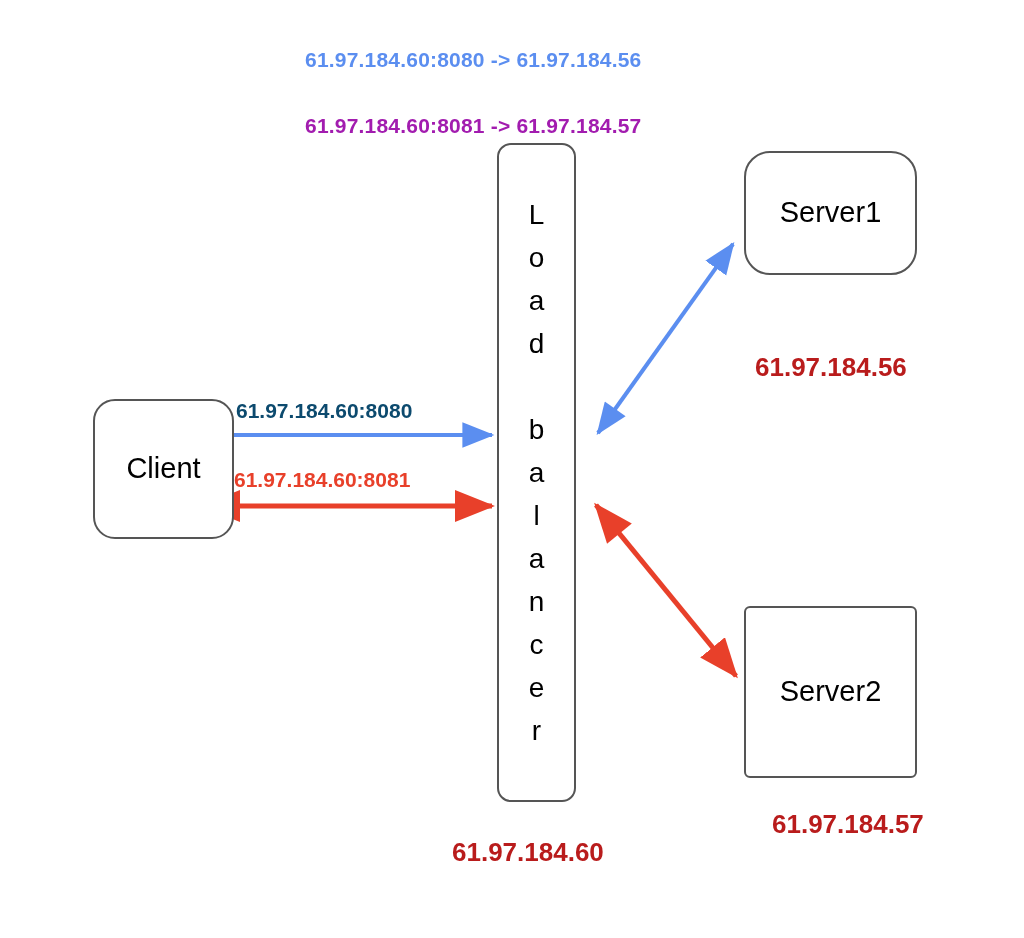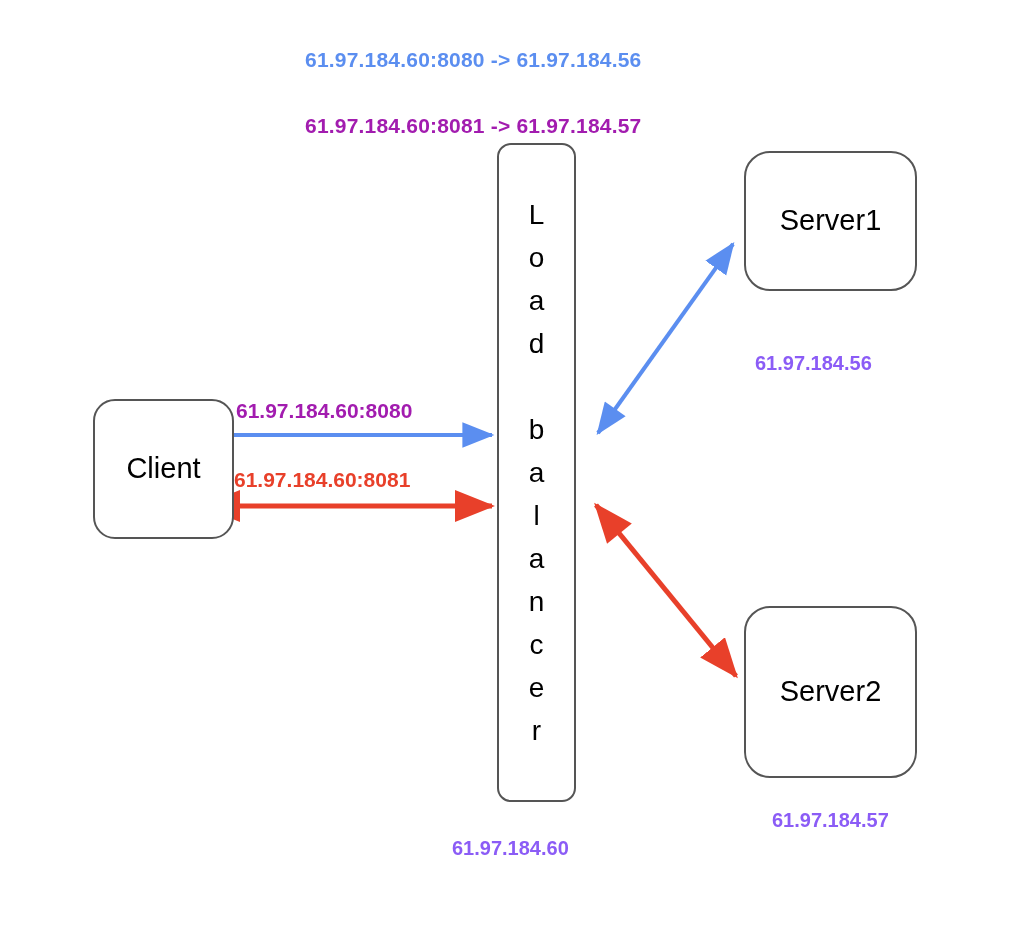--- a/index.html
+++ b/index.html
@@ -65,36 +65,36 @@
   #lb-node .node-label {
     font-size: 28px;
     line-height: 43px;
     letter-spacing: 0;
   }
   
   #server1-node {
     left: 744px;
     top: 151px;
     width: 173px;
-    height: 140px;
+    height: 124px;
     border-radius: 26px;
   }
   #server2-node {
     left: 744px;
     top: 606px;
     width: 173px;
     height: 172px;
-    border-radius: 26px;
+    border-radius: 6px;
   }
   
   .ip-caption {
     position: absolute;
-    font-size: 20px;
+    font-size: 26px;
     font-weight: bold;
-    color: #8b5cf6;
+    color: #b91c1c;
     white-space: nowrap;
   }
   #server1-ip { left: 755px; top: 352px; }
   #server2-ip { left: 772px; top: 809px; }
   #lb-ip      { left: 452px; top: 837px; }
 
   
   .header-line {
     position: absolute;
     font-size: 21px;
@@ -117,21 +117,21 @@
   
   .edge-label {
     position: absolute;
     font-size: 21px;
     font-weight: bold;
     white-space: nowrap;
   }
   #edge-label-8080 {
     left: 236px;
     top: 399px;
-    color: #a21caf;
+    color: #0c4a6e;
   }
   #edge-label-8081 {
     left: 234px;
     top: 468px;
     color: #e8402a;
   }
 </style>
 </head>
 <body>
 

